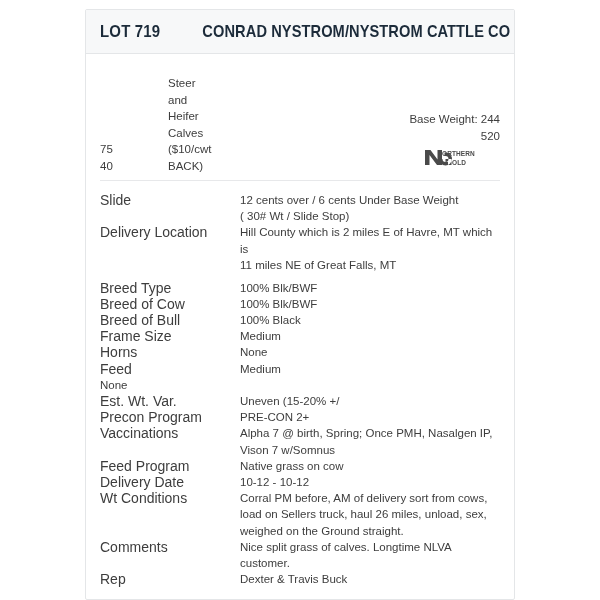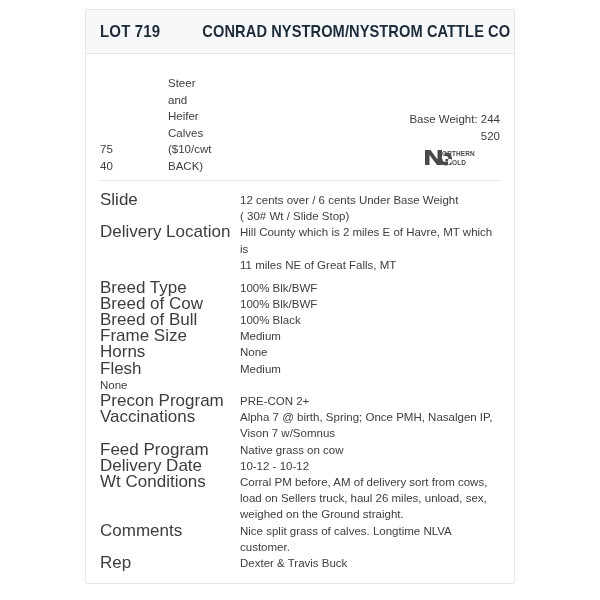--- a/index.html
+++ b/index.html
@@ -110,21 +110,21 @@
   
   .details { padding-bottom: 12px; }
 
   .row {
     display: flex;
     align-items: flex-start;
   }
   .row-label {
     width: 140px;
     flex: none;
-    font-size: 17px;
+    font-size: 14px;
     line-height: 16.2px;
     color: #3d3d3d;
   }
   .row-value {
     flex: 1;
     font-size: 11.5px;
     line-height: 16.2px;
     color: #3d3d3d;
   }
   .row-value .vline { display: block; }
@@ -225,28 +225,34 @@
               <span class="vline">Medium</span>
             </div>
           </div>
           <div class="row">
             <div class="row-label">Horns</div>
             <div class="row-value">
               <span class="vline">None</span>
             </div>
           </div>
           <div class="row">
-            <div class="row-label">Flesh</div>
+            <div class="row-label">Feed</div>
             <div class="row-value">
               <span class="vline">Medium</span>
             </div>
           </div>
           <div class="row">
             <div class="row-value">
               <span class="vline">None</span>
+            </div>
+          </div>
+          <div class="row">
+            <div class="row-label">Est. Wt. Var.</div>
+            <div class="row-value">
+              <span class="vline">Uneven (15-20% +/</span>
             </div>
           </div>
           <div class="row">
             <div class="row-label">Precon Program</div>
             <div class="row-value">
               <span class="vline">PRE-CON 2+</span>
             </div>
           </div>
           <div class="row">
             <div class="row-label">Vaccinations</div>

